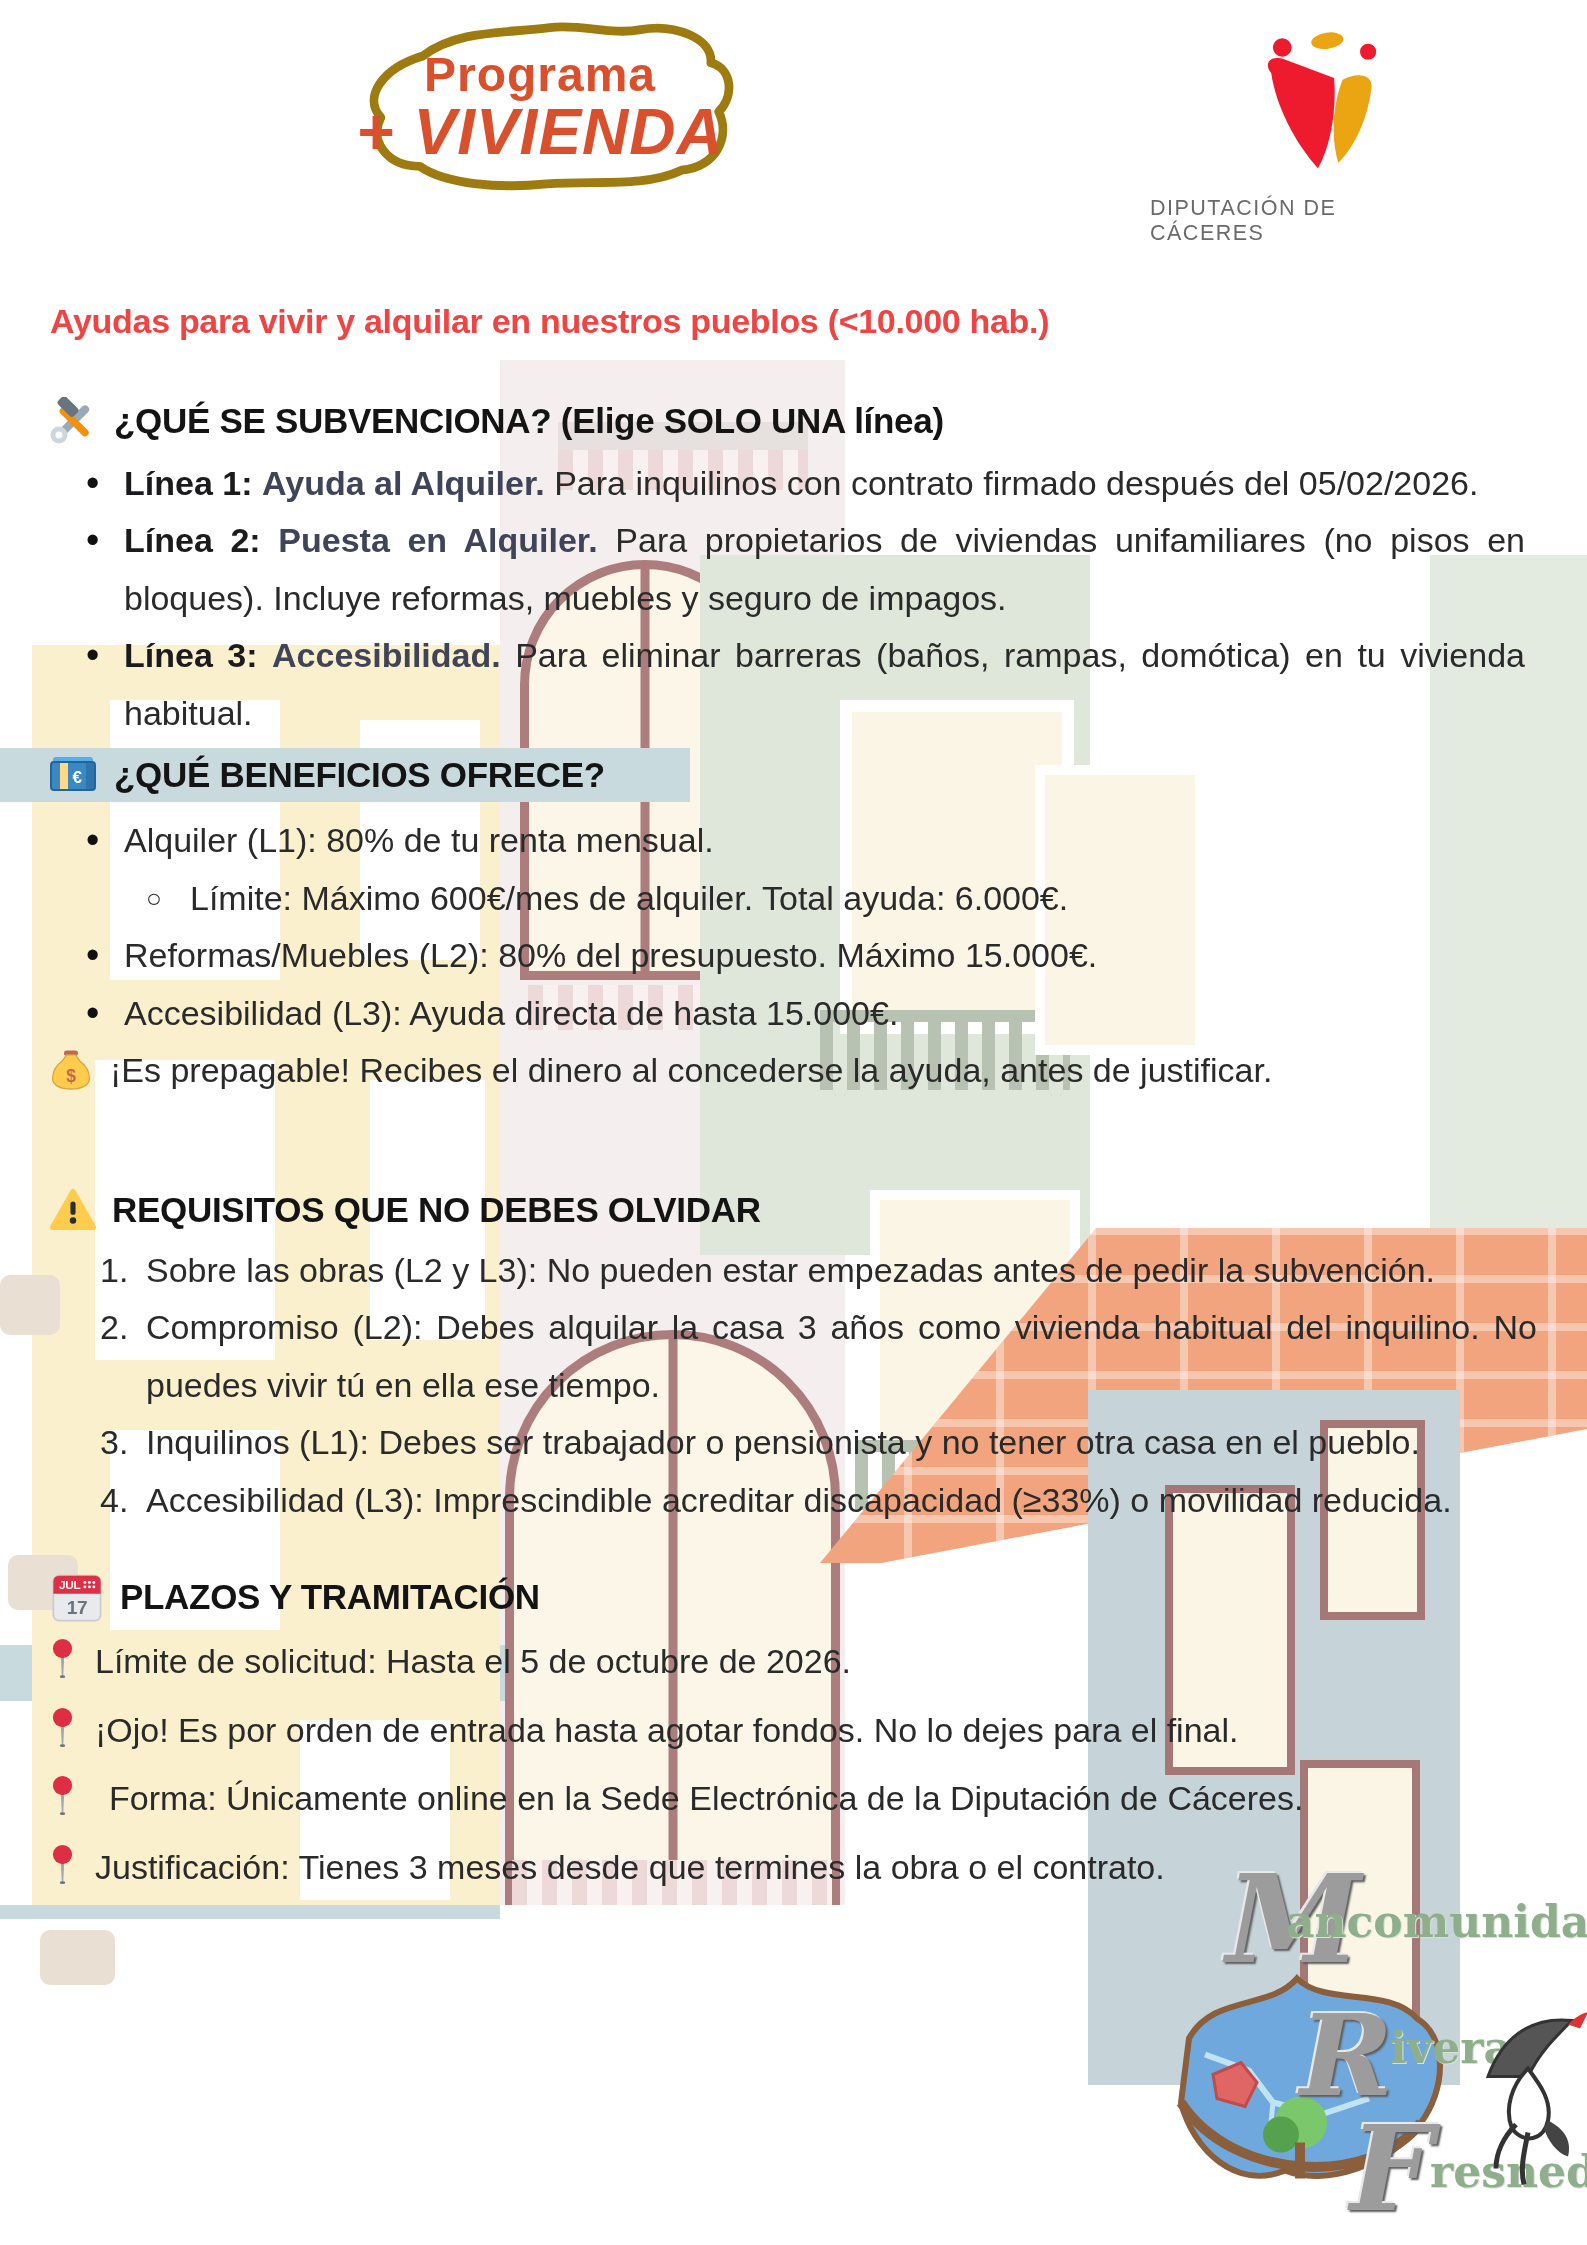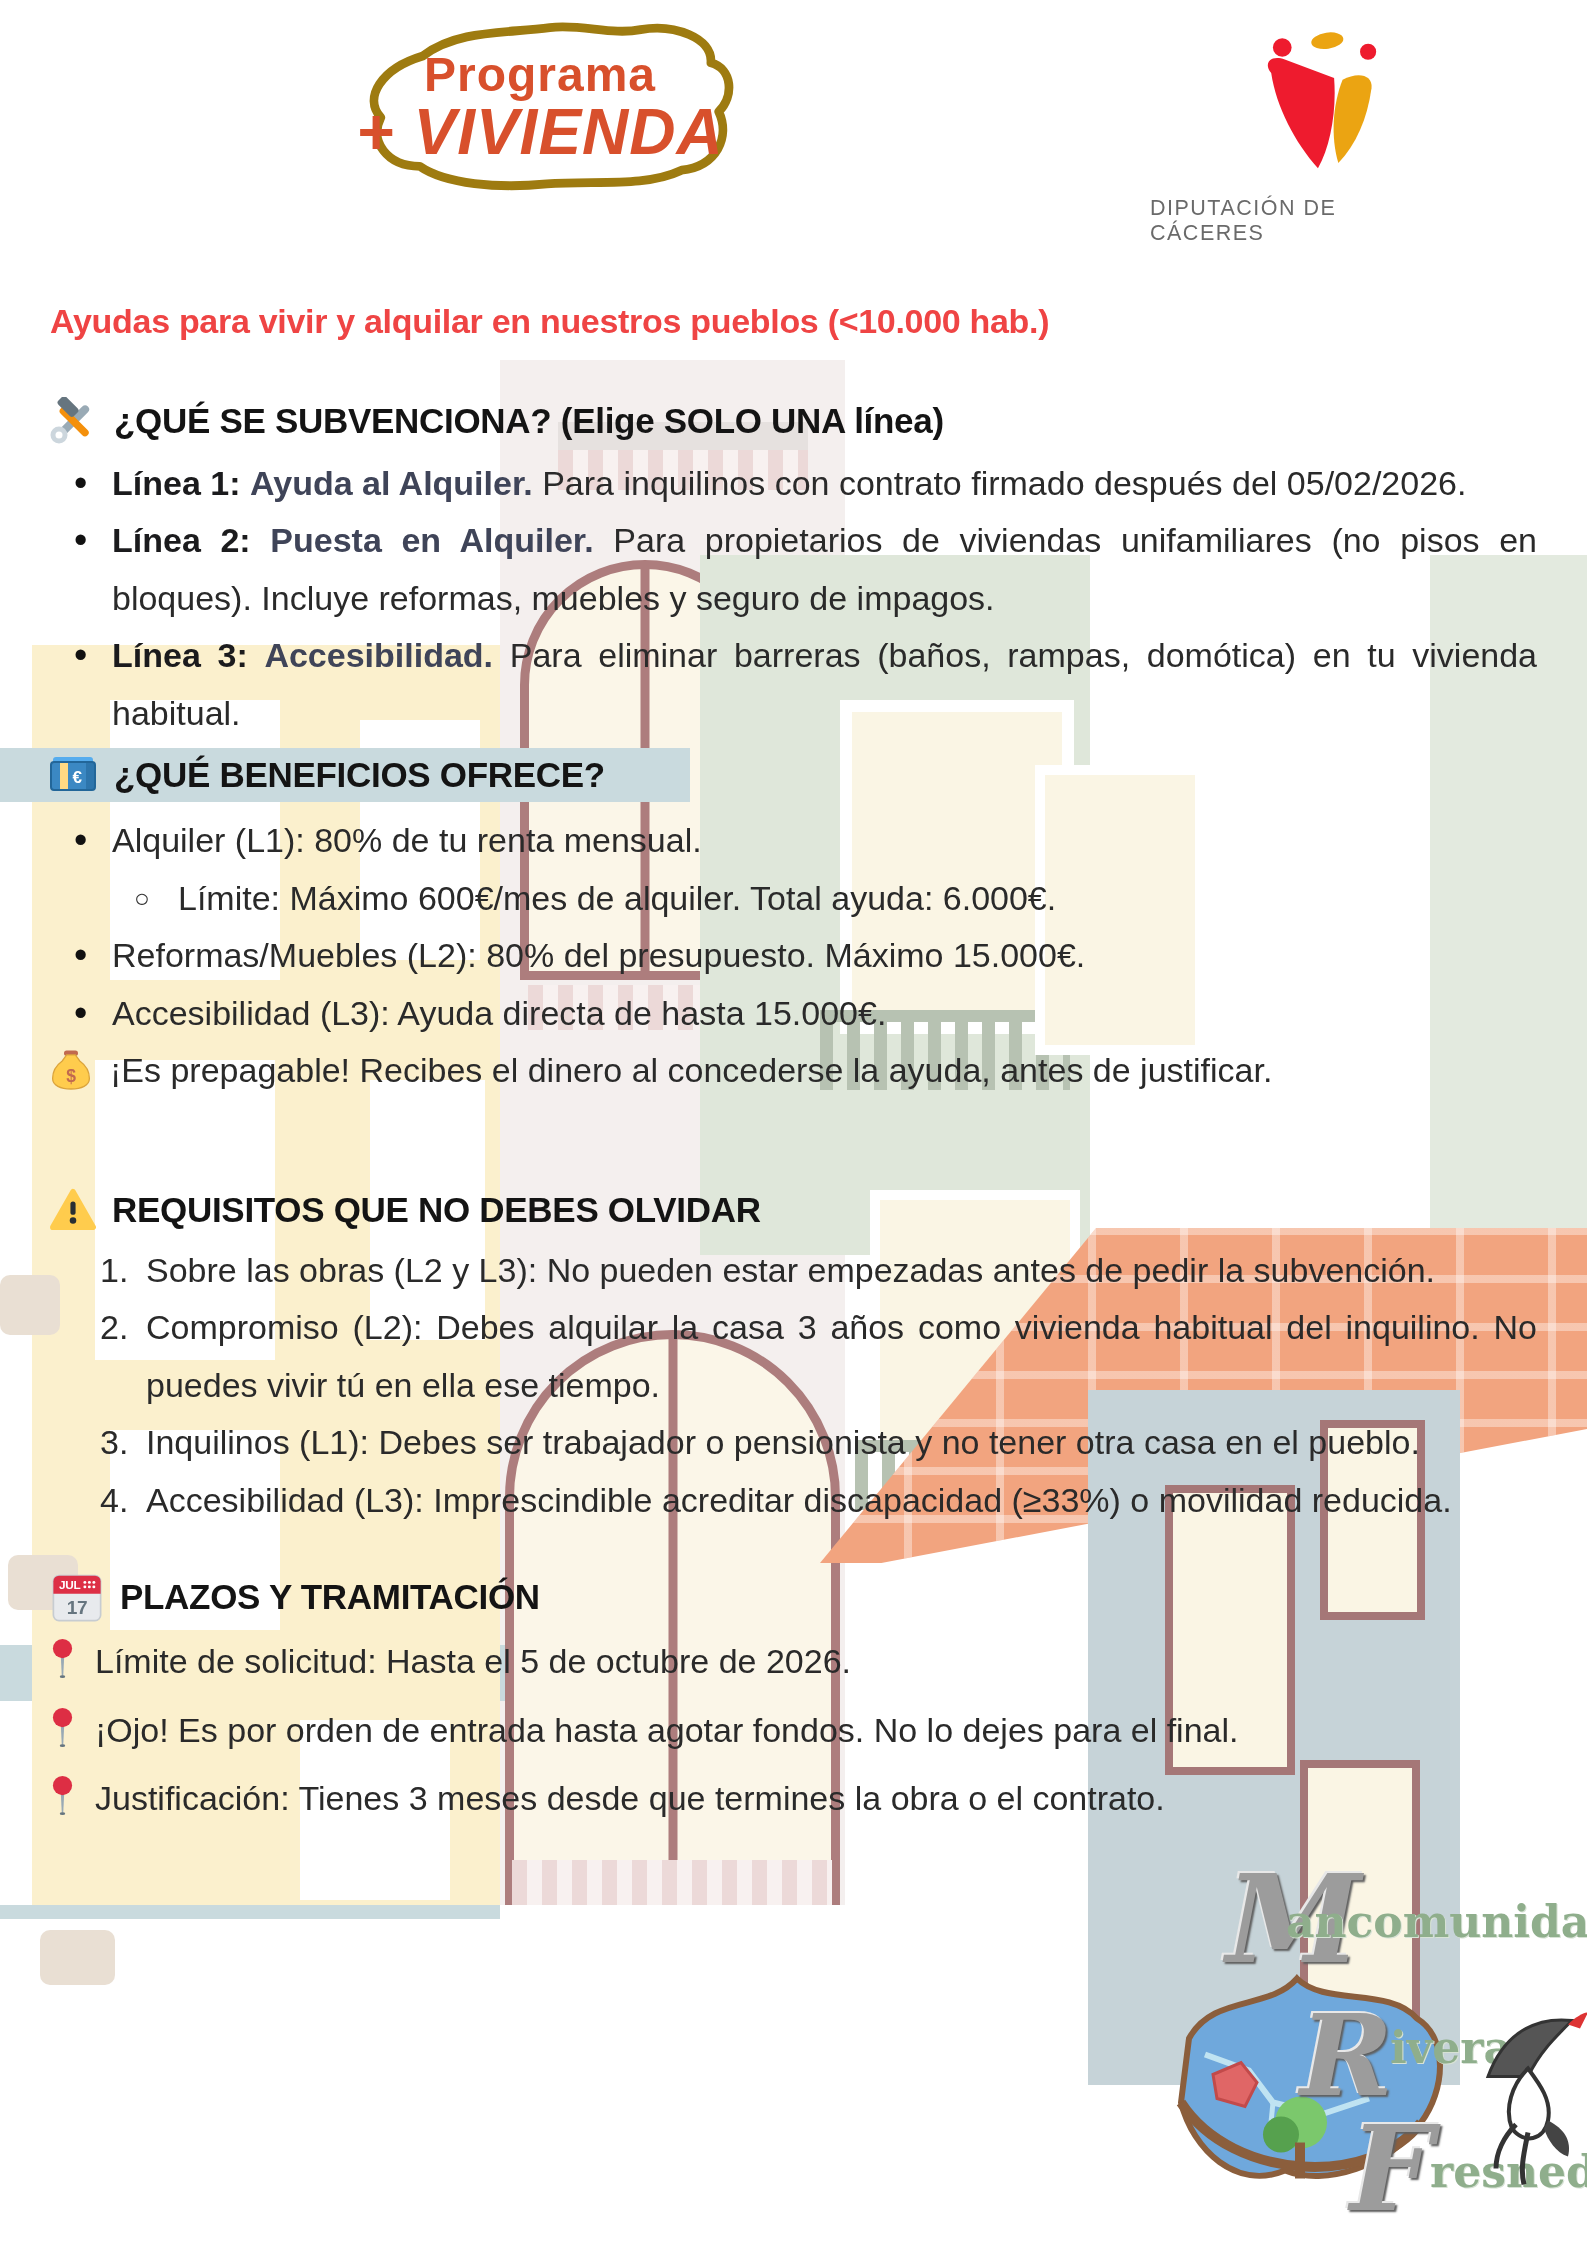--- a/index.html
+++ b/index.html
@@ -60,21 +60,21 @@
   .doc{position:relative;z-index:2;padding:0 50px;}
   .doc p, .doc li{font-size:34px;line-height:57.5px;text-align:justify;text-align-last:left;margin:0;}
   h1.headline{margin:88px 0 0;font-size:34px;line-height:1.25;font-weight:bold;color:#ef4444;letter-spacing:-0.3px;}
   h2.sec{display:flex;align-items:center;gap:16px;font-size:35px;font-weight:bold;color:#141414;
     letter-spacing:-0.3px;margin:0;}
   h2.s1{margin-top:54px;}
   h2.banded{margin-left:-50px;padding-left:48px;width:690px;box-sizing:border-box;height:54px;background:#c9dade;margin-top:6px;}
   h2.s3{margin-top:79px;}
   h2.s4{margin-top:42px;}
   .hicon{flex:0 0 auto;display:inline-flex;}
-  ul.bullets{list-style:none;margin:10px 0 0;padding:0 0 0 62px;}
+  ul.bullets{list-style:none;margin:10px 12px 0;padding:0 0 0 62px;}
   ul.bullets>li{position:relative;padding-left:0;}
   ul.bullets>li::before{content:"•";position:absolute;left:-38px;top:0;font-size:38px;color:#111;}
   ul.bullets>li.sub{margin-left:66px;}
   ul.bullets>li.sub::before{content:"○";left:-44px;font-size:26px;color:#333;}
   .lead{font-weight:bold;color:#1b1b1d;}
   .lname{font-weight:bold;color:#3f4458;}
   ol.nums{list-style:none;margin:10px 0 0;padding:0 0 0 50px;counter-reset:rq;}
   ol.nums>li{position:relative;counter-increment:rq;padding-left:46px;}
   ol.nums>li::before{content:counter(rq) ".";position:absolute;left:0;top:0;}
   p.ipara{margin-top:0;}
@@ -305,20 +305,29 @@
     <p class="pin">
       <span class="pic">
         <svg width="25" height="42" viewBox="0 0 24 40">
           <path d="M10.4 18 L13.6 18 L12.7 36 L11.3 36 Z" fill="#99aab5"></path>
           <ellipse cx="12" cy="37" rx="2.6" ry="1.3" fill="#66757f"></ellipse>
           <circle cx="12" cy="10" r="9.2" fill="#dd2e44"></circle>
         </svg>
       </span><span>¡Ojo! Es por orden de entrada hasta agotar fondos. No lo dejes para el final.</span>
     </p>
     <p class="pin">
+      <span class="pic" style="margin-right:34px;">
+        <svg width="25" height="42" viewBox="0 0 24 40">
+          <path d="M10.4 18 L13.6 18 L12.7 36 L11.3 36 Z" fill="#99aab5"></path>
+          <ellipse cx="12" cy="37" rx="2.6" ry="1.3" fill="#66757f"></ellipse>
+          <circle cx="12" cy="10" r="9.2" fill="#dd2e44"></circle>
+        </svg>
+      </span><span>Forma: Únicamente online en la Sede Electrónica de la Diputación de Cáceres.</span>
+    </p>
+    <p class="pin">
       <span class="pic">
         <svg width="25" height="42" viewBox="0 0 24 40">
           <path d="M10.4 18 L13.6 18 L12.7 36 L11.3 36 Z" fill="#99aab5"></path>
           <ellipse cx="12" cy="37" rx="2.6" ry="1.3" fill="#66757f"></ellipse>
           <circle cx="12" cy="10" r="9.2" fill="#dd2e44"></circle>
         </svg>
       </span><span>Justificación: Tienes 3 meses desde que termines la obra o el contrato.</span>
     </p>
 
   </div>

